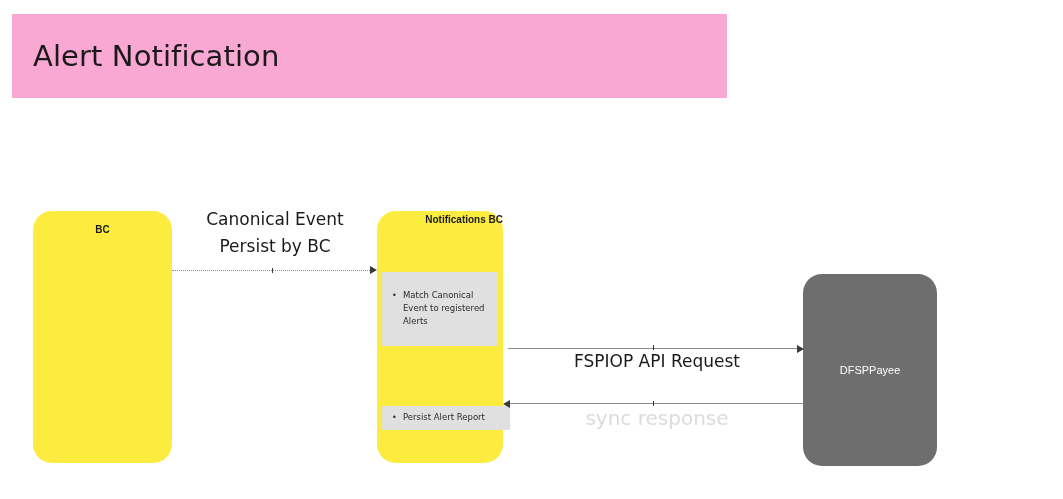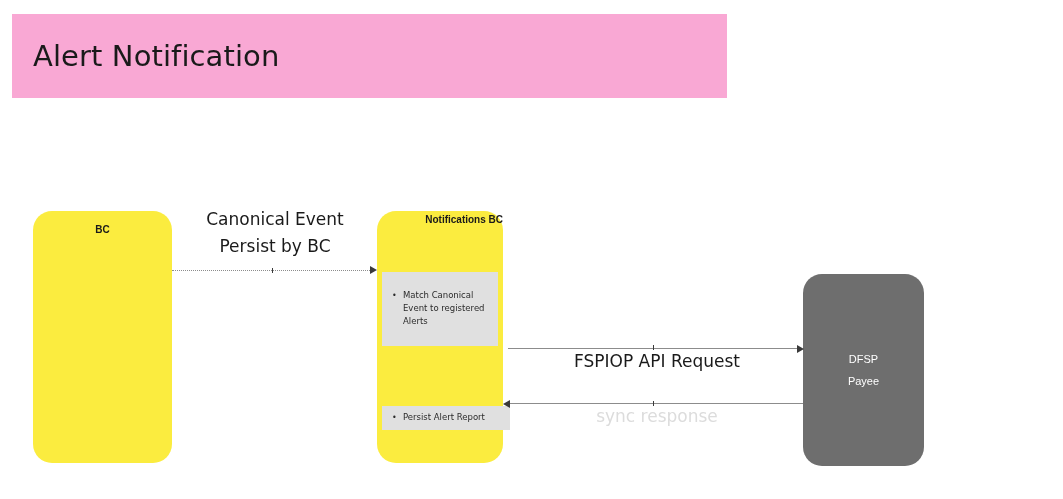--- a/index.html
+++ b/index.html
@@ -68,24 +68,23 @@
     left: 377px;
     top: 211px;
     width: 126px;
     height: 252px;
   }
   #lane-notifications .lane-title { top: 3px; text-align: right; }
 
   #lane-dfsp {
     left: 803px;
     top: 274px;
-    width: 121px;
+    width: 134px;
     height: 192px;
     display: flex;
-    flex-direction: column;
     align-items: center;
     justify-content: center;
   }
   .dfsp-text {
     color: #ffffff;
     font-size: 11px;
     font-family: "Liberation Sans", sans-serif;
     line-height: 22px;
     text-align: center;
   }
@@ -227,21 +226,21 @@
   #edge-response-tick {
     left: 653px;
     top: 401px;
   }
   #label-response {
     position: absolute;
     left: 512px;
     top: 406px;
     width: 290px;
     text-align: center;
-    font-size: 17px;
+    font-size: 20px;
     color: #dcdcdc;
   }
 </style>
 </head>
 <body>
 
 <div id="title-banner">
   <div id="page-title">Alert Notification</div>
 </div>
 

